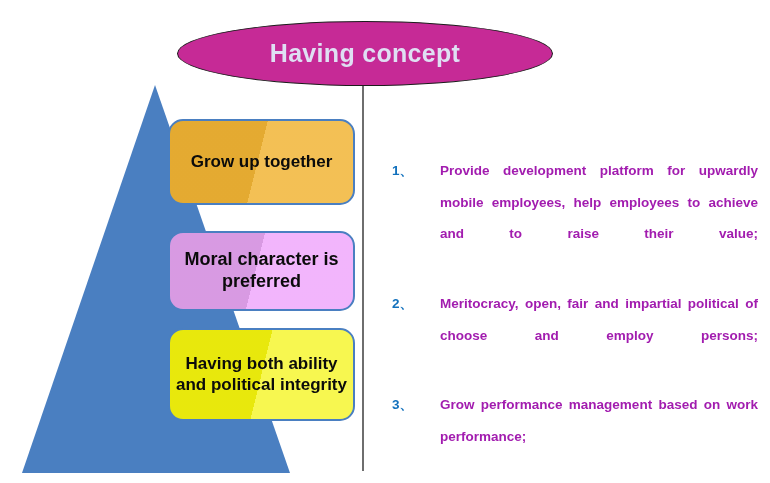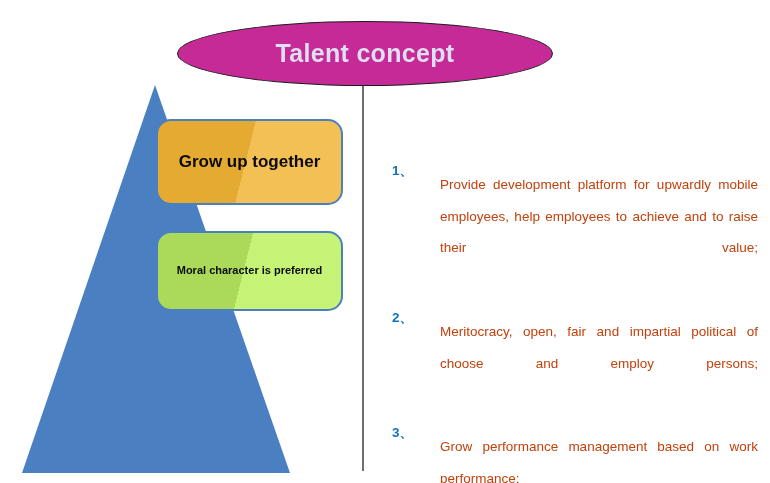--- a/index.html
+++ b/index.html
@@ -63,21 +63,21 @@
     position: absolute;
     left: 0;
     top: 0;
     width: 320px;
     height: 483px;
   }
 
   
   .pbox {
     position: absolute;
-    left: 156px;
+    left: 168px;
     width: 187px;
     border-radius: 15px;
     border: 2.2px solid #4a7fc1;
     box-sizing: border-box;
     display: flex;
     align-items: center;
     justify-content: center;
     text-align: center;
     color: #0b0b0b;
     font-weight: bold;
@@ -95,21 +95,21 @@
     left: 0;
     top: 0;
     bottom: 0;
     width: 100%;
   }
 
   #box1 { top: 119px; height: 86px; background: #f1b434; font-size: 17px; }
   #box1 .sheen {
     background: linear-gradient(104deg, rgba(0,0,0,0.055) 0%, rgba(0,0,0,0.055) 48%, rgba(255,255,255,0.16) 48%, rgba(255,255,255,0.16) 100%);
   }
-  #box2 { top: 231px; height: 80px; background: #bef264; font-size: 11px; }
+  #box2 { top: 231px; height: 80px; background: #f0abfc; font-size: 18px; }
   #box2 .sheen {
     background: linear-gradient(104deg, rgba(0,0,0,0.10) 0%, rgba(0,0,0,0.10) 47%, rgba(255,255,255,0.12) 47%, rgba(255,255,255,0.12) 100%);
   }
   #box3 { top: 328px; height: 93px; background: #f4f40d; font-size: 17px; }
   #box3 .sheen {
     background: linear-gradient(104deg, rgba(0,0,0,0.05) 0%, rgba(0,0,0,0.05) 50%, rgba(255,255,255,0.28) 50%, rgba(255,255,255,0.28) 100%);
   }
 
   
   .list-panel {
@@ -125,61 +125,64 @@
   }
   .list-num {
     flex: 0 0 48px;
     color: #1271bd;
     font-size: 13.5px;
     font-weight: bold;
     line-height: 2.35;
   }
   .list-text {
     flex: 1 1 auto;
-    color: #c2410c;
+    color: #a21caf;
     font-size: 13.5px;
-    font-weight: normal;
+    font-weight: bold;
     line-height: 2.35;
     text-align: justify;
     text-justify: inter-word;
     white-space: pre-wrap;
-    margin-top: 14px;
   }
   .list-text::after {
     content: "";
     display: inline-block;
     width: 100%;
   }
 </style>
 </head>
 <body>
 
 <div id="canvas">
 
   <svg class="triangle" viewBox="0 0 320 483" xmlns="http://www.w3.org/2000/svg">
     <polygon points="155,85 290,473 22,473" fill="#4a7fc1"></polygon>
   </svg>
 
   <div class="connector"></div>
 
   <div class="ellipse-wrap">
     <div class="ellipse-shape"></div>
-    <div class="ellipse-label">Talent concept</div>
+    <div class="ellipse-label">Having concept</div>
   </div>
 
   <div class="pbox" id="box1">
     <div class="sheen"></div>
     <div class="txt">Grow up together</div>
   </div>
 
   <div class="pbox" id="box2">
     <div class="sheen"></div>
     <div class="txt">Moral character is preferred</div>
   </div>
 
+  <div class="pbox" id="box3">
+    <div class="sheen"></div>
+    <div class="txt">Having both ability and political integrity</div>
+  </div>
 
   <div class="list-panel">
     <div class="list-item">
       <div class="list-num">1、</div>
       <div class="list-text">Provide development platform for upwardly mobile employees, help employees to achieve and to raise their value;</div>
     </div>
     <div class="list-item">
       <div class="list-num">2、</div>
       <div class="list-text">Meritocracy, open, fair and impartial political of choose and employ persons;</div>
     </div>

